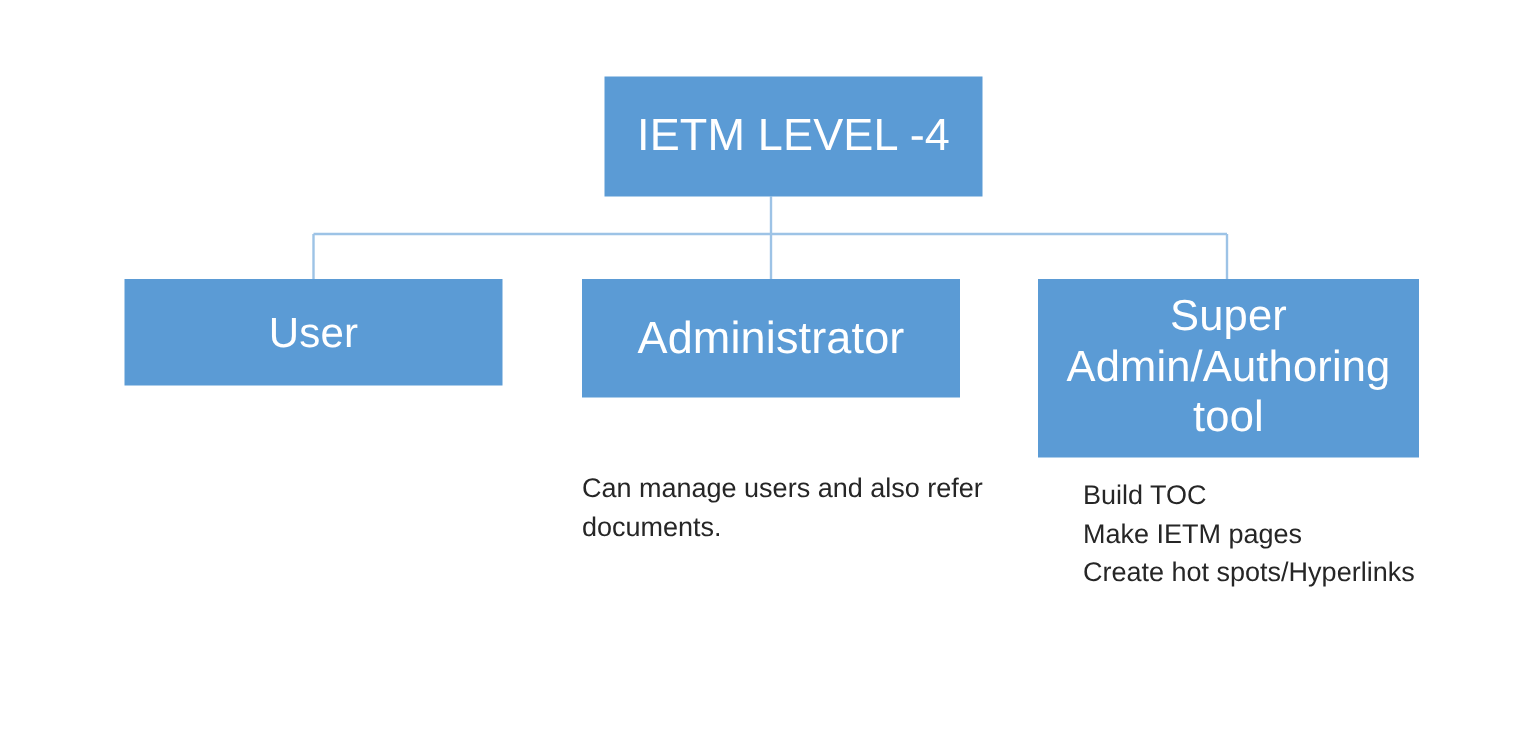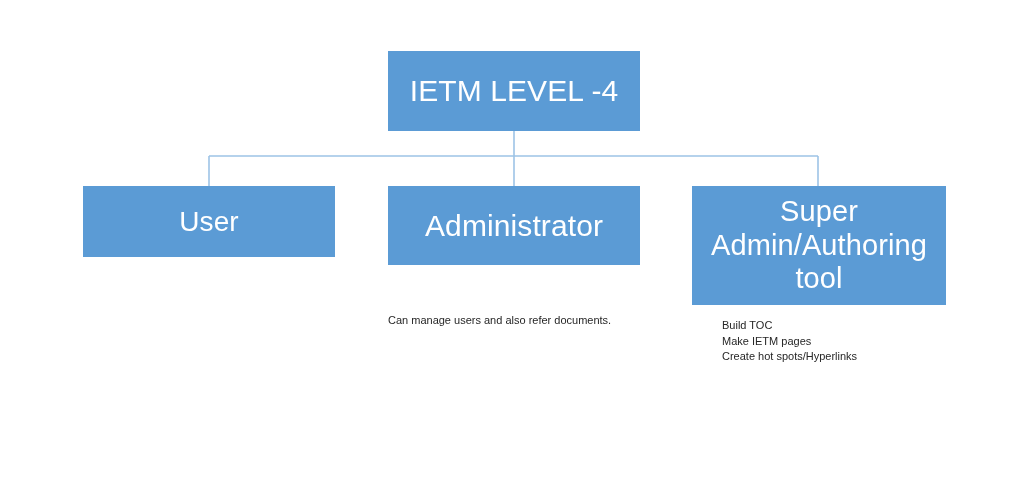--- a/index.html
+++ b/index.html
@@ -42,21 +42,21 @@
     justify-content: center;
     text-align: center;
     font-family: "Liberation Sans", sans-serif;
     font-weight: 400;
     line-height: 1.13;
     letter-spacing: 0.1px;
     white-space: pre-line;
   }
 
   #node-root {
-    left: 388px;
+    left: 403px;
     top: 51px;
     width: 252px;
     height: 80px;
     font-size: 30px;
   }
   #node-user {
     left: 83px;
     top: 186px;
     width: 252px;
     height: 71px;
@@ -78,21 +78,21 @@
     font-size: 29px;
     line-height: 1.17;
     padding: 16px 1px;
   }
 
   
   .caption {
     position: absolute;
     color: #262626;
     font-family: "Liberation Sans", sans-serif;
-    font-size: 11px;
+    font-size: 18px;
     line-height: 1.42;
     white-space: pre-line;
   }
   #caption-user {
     left: 36px;
     top: 331px;
     width: 300px;
   }
   #caption-admin-1 {
     left: 388px;

